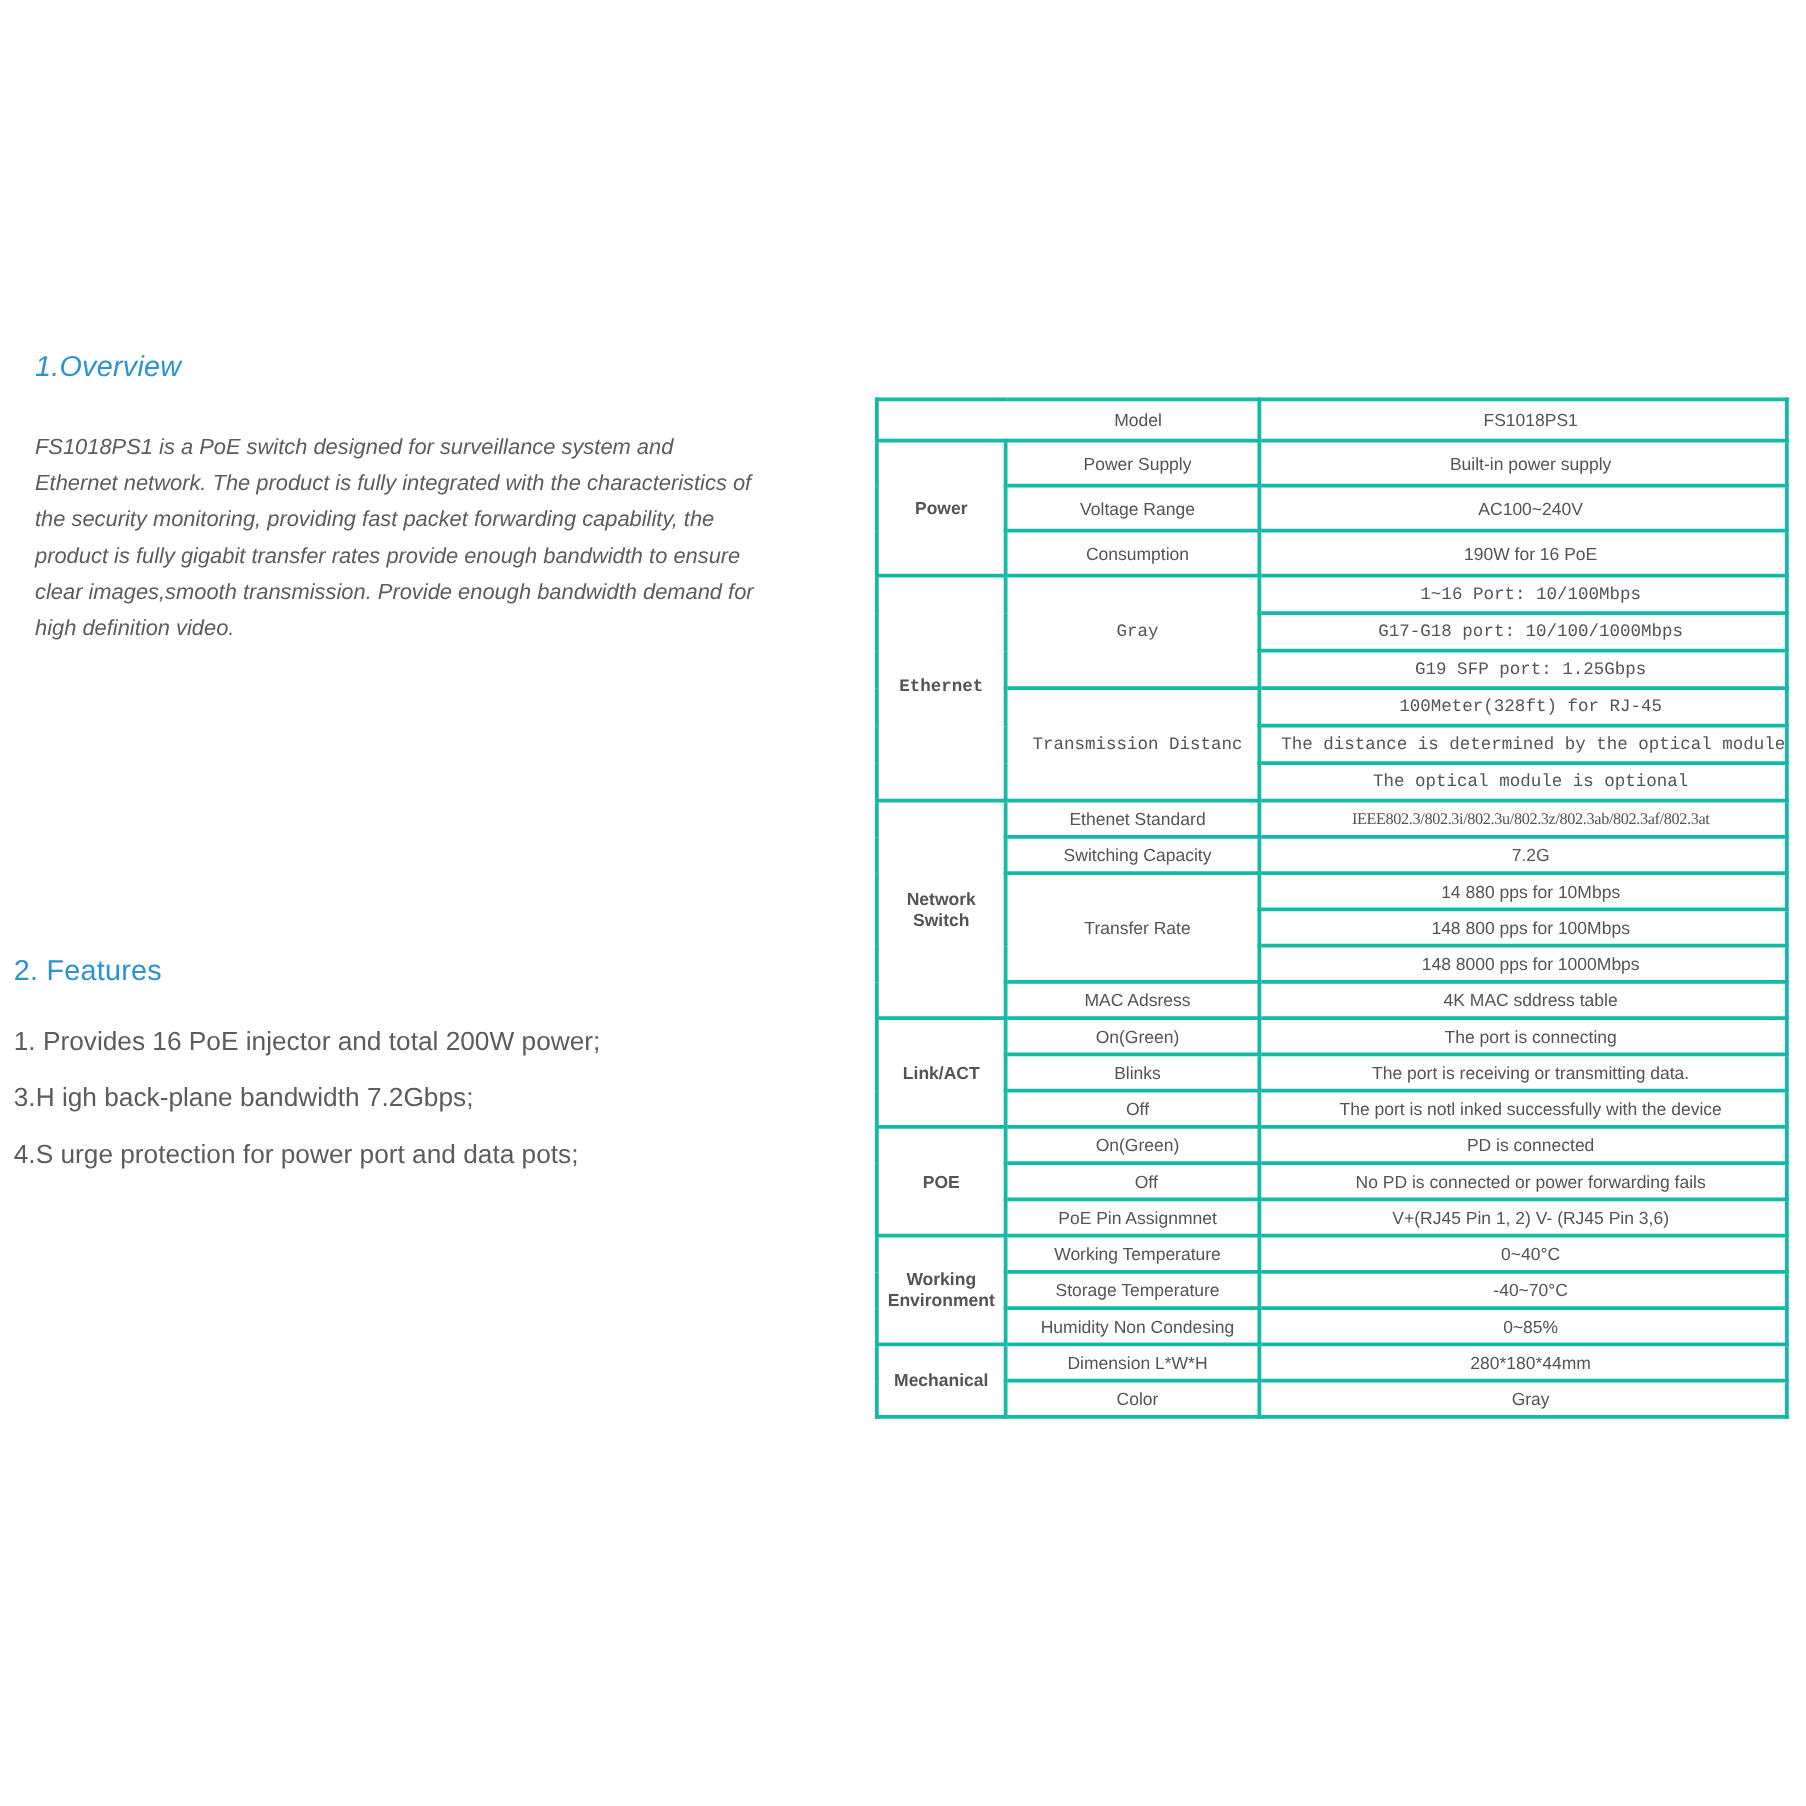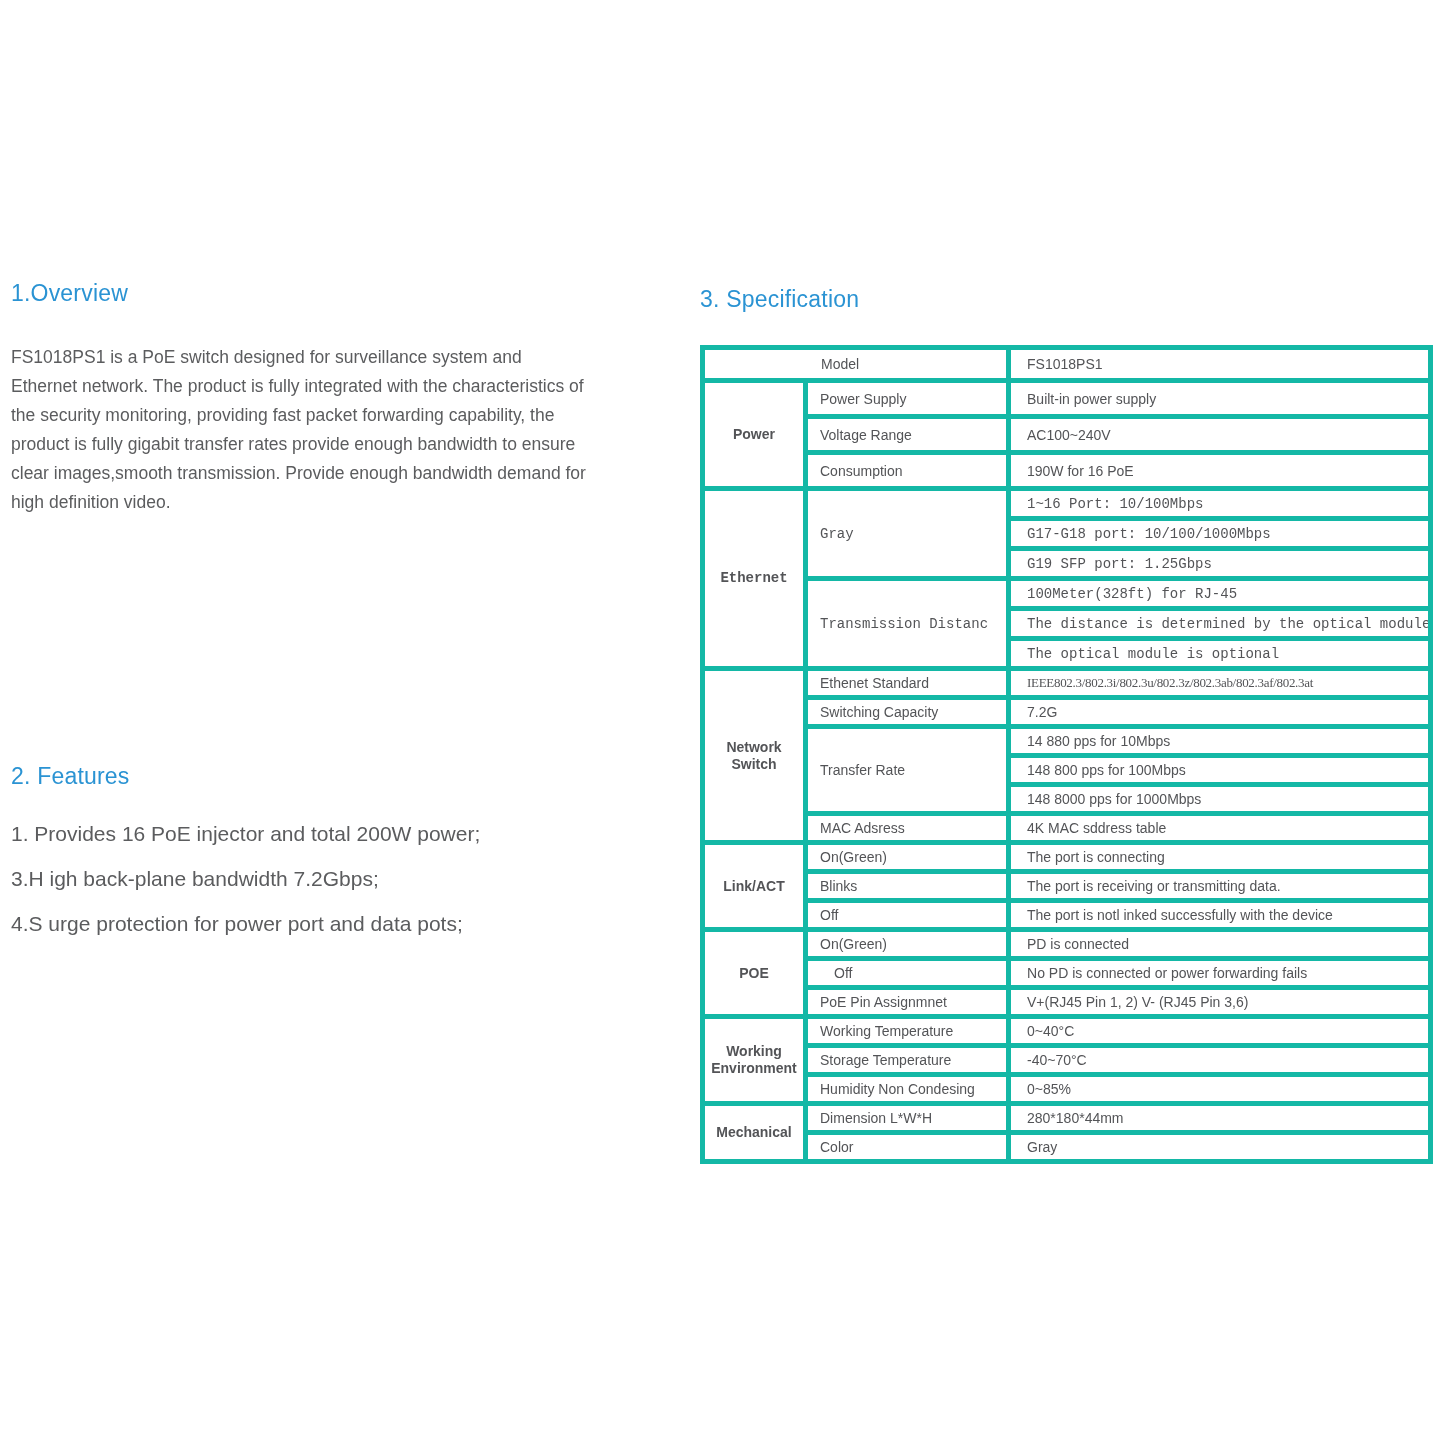--- a/index.html
+++ b/index.html
@@ -11,21 +11,21 @@
     position: relative;
     color: #58595b;
   }
   .section-heading {
     font-size: 23px;
     font-weight: 400;
     color: #2a93d3;
     letter-spacing: 0.2px;
   }
   
-  .overview-block { position: absolute; left: 11px; top: 280px; width: 578px; }
+  .overview-block { position: absolute; left: 28px; top: 280px; width: 578px; font-style: italic; }
   .overview-body {
     margin-top: 36px;
     font-size: 17.5px;
     line-height: 29px;
     color: #5b5c5e;
   }
   .features-block { position: absolute; left: 11px; top: 763px; width: 578px; }
   .features-list { margin-top: 34px; }
   .feature-item {
     font-size: 21px;
@@ -36,27 +36,28 @@
   
   .spec-block { position: absolute; left: 700px; top: 286px; width: 732px; }
   .spec-table {
     margin-top: 32px;
     border-collapse: collapse;
     table-layout: fixed;
     width: 728px;
     border: 2px solid #3f3f41;
   }
   .spec-table td {
-    border: 5px solid #14b8a6;
+    border: 3px solid #14b8a6;
     font-size: 14px;
     color: #535457;
     vertical-align: middle;
     height: 29px;
     padding: 0 4px 0 12px;
     overflow: hidden;
+    text-align: center;
   }
   tr.rh-model td { height: 33px; }
   tr.rh-power td { height: 36px; }
   tr.rh-eth td   { height: 30px; font-family: Liberation Mono, monospace; }
   .cat {
     font-weight: bold;
     color: #3b3c3e;
     text-align: center;
     padding: 0 4px !important;
     line-height: 17px;
@@ -78,21 +79,20 @@
 <div class="features-block">
   <div class="section-heading">2. Features</div>
   <div class="features-list">
     <div class="feature-item">1. Provides 16 PoE injector and total 200W power;</div>
     <div class="feature-item">3.H igh back-plane bandwidth 7.2Gbps;</div>
     <div class="feature-item">4.S urge protection for power port and data pots;</div>
   </div>
 </div>
 
 <div class="spec-block">
-  <div class="section-heading">3. Specification</div>
 
   <table class="spec-table">
     <colgroup>
         <col style="width:103px">
         <col style="width:203px">
         <col style="width:422px">
       </colgroup>
 
     <tbody>
         <tr class="rh-model">

